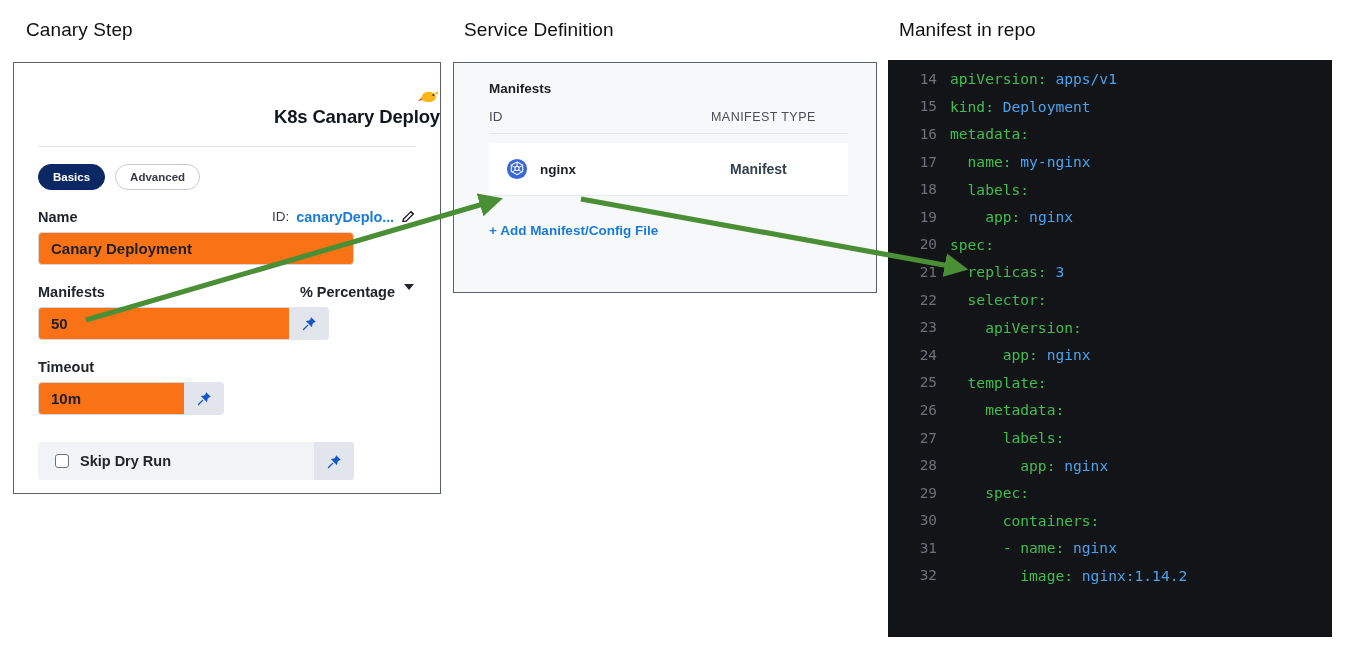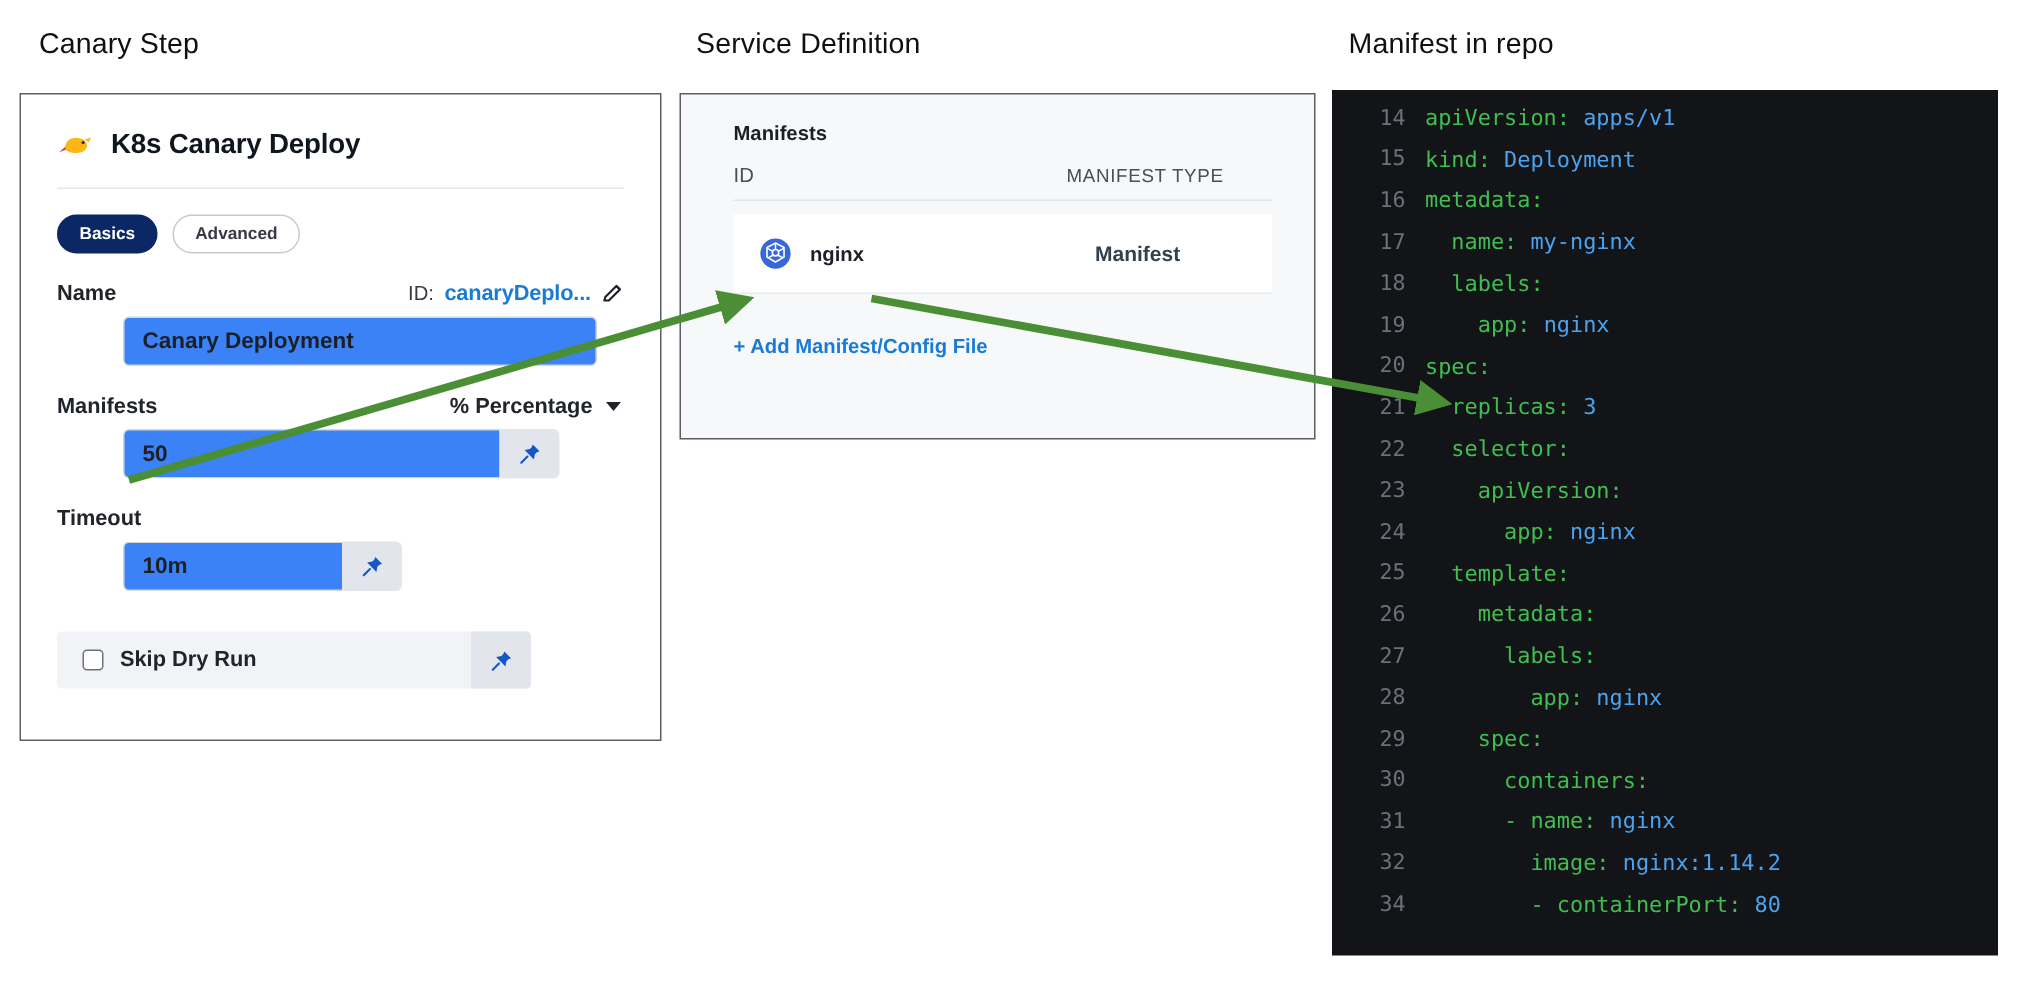--- a/index.html
+++ b/index.html
@@ -36,23 +36,24 @@
     left: 13px;
     top: 62px;
     width: 428px;
     height: 432px;
     background: #ffffff;
     border: 1.6px solid #5b5f66;
     box-sizing: border-box;
   }
   .card-header {
     display: flex;
-    align-items: flex-start;
-    gap: 12px;
+    align-items: flex-end;
+    gap: 1px;
     padding: 22px 0 0 24px;
+    flex-direction: column;
   }
   .canary-bird-icon { width: 24px; height: 20px; display:block; }
   .card-title {
     font-size: 18.5px;
     font-weight: 700;
     color: #10161f;
     letter-spacing: -.15px;
   }
   .card-divider {
     margin: 18px 24px 0 24px;
@@ -91,51 +92,50 @@
   }
   .id-group { display:flex; align-items:center; gap: 7px; }
   .id-prefix { font-size: 13.5px; color: #383946; font-weight:500; }
   .id-value  { font-size: 14.5px; color: #1a7bd4; font-weight: 600; letter-spacing: -.1px;}
   .pencil-icon { width: 15px; height: 15px; display:block; }
 
   .input-wrap { display: flex; align-items: stretch; }
   .text-input {
     border: 1px solid #d3d7dd;
     border-radius: 4px;
-    background: #3b82f6;
+    background: #f97316;
     height: 33px;
     display: flex;
     align-items: center;
     padding-left: 12px;
     font-size: 15px;
     font-weight: 600;
     color: #1d1f27;
     box-sizing: border-box;
-    margin-left: 44px;
   }
   #name-input { width: 316px; }
   #instances-input { width: 251px; border-right: none; border-radius: 4px 0 0 4px; }
   #timeout-input  { width: 146px; border-right: none; border-radius: 4px 0 0 4px; }
 
   .pin-btn {
     width: 40px;
     height: 33px;
     background: #e2e6ec;
     border-radius: 0 4px 4px 0;
     display: flex;
     align-items: center;
     justify-content: center;
     box-sizing: border-box;
   }
   .pin-icon { width: 15px; height: 15px; display:block; }
 
   
   .dropdown {
     display: flex;
-    align-items: center;
+    align-items: flex-start;
     gap: 9px;
     padding-right: 2px;
   }
   .dropdown-label { font-size: 14.5px; font-weight: 600; color: #22242c; }
   .caret { width: 0; height: 0; border-left: 5px solid transparent; border-right: 5px solid transparent; border-top: 6px solid #22242c; }
 
   
   #skip-dry-row {
     margin-top: 27px;
     display: flex;
@@ -398,21 +398,20 @@
     <div class="code-line"><span class="ln">23</span><span><span>    </span><span class="ctok-key">apiVersion:</span></span></div>
     <div class="code-line"><span class="ln">24</span><span><span>      </span><span class="ctok-key">app: </span><span class="ctok-val">nginx</span></span></div>
     <div class="code-line"><span class="ln">25</span><span><span>  </span><span class="ctok-key">template:</span></span></div>
     <div class="code-line"><span class="ln">26</span><span><span>    </span><span class="ctok-key">metadata:</span></span></div>
     <div class="code-line"><span class="ln">27</span><span><span>      </span><span class="ctok-key">labels:</span></span></div>
     <div class="code-line"><span class="ln">28</span><span><span>        </span><span class="ctok-key">app: </span><span class="ctok-val">nginx</span></span></div>
     <div class="code-line"><span class="ln">29</span><span><span>    </span><span class="ctok-key">spec:</span></span></div>
     <div class="code-line"><span class="ln">30</span><span><span>      </span><span class="ctok-key">containers:</span></span></div>
     <div class="code-line"><span class="ln">31</span><span><span>      </span><span class="ctok-key">- name: </span><span class="ctok-val">nginx</span></span></div>
     <div class="code-line"><span class="ln">32</span><span><span>        </span><span class="ctok-key">image: </span><span class="ctok-val">nginx:1.14.2</span></span></div>
-    <div class="code-line"><span class="ln">34</span><span><span>        </span><span class="ctok-key">- containerPort: </span><span class="ctok-val">80</span></span></div>
   </div>
 
 <svg id="arrow-layer">
   <defs>
     <marker id="arrowhead" markerWidth="4.6" markerHeight="4.6" refX="2.0" refY="2.3" orient="auto">
       <path d="M0,0 L4.6,2.3 L0,4.6 Z" fill="#4a8f35"></path>
     </marker>
   </defs>
   <line x1="86" y1="320" x2="490" y2="202" stroke="#4a8f35" stroke-width="5.2" marker-end="url(#arrowhead)"></line>
   <line x1="581" y1="199" x2="955" y2="267" stroke="#4a8f35" stroke-width="5.2" marker-end="url(#arrowhead)"></line>

